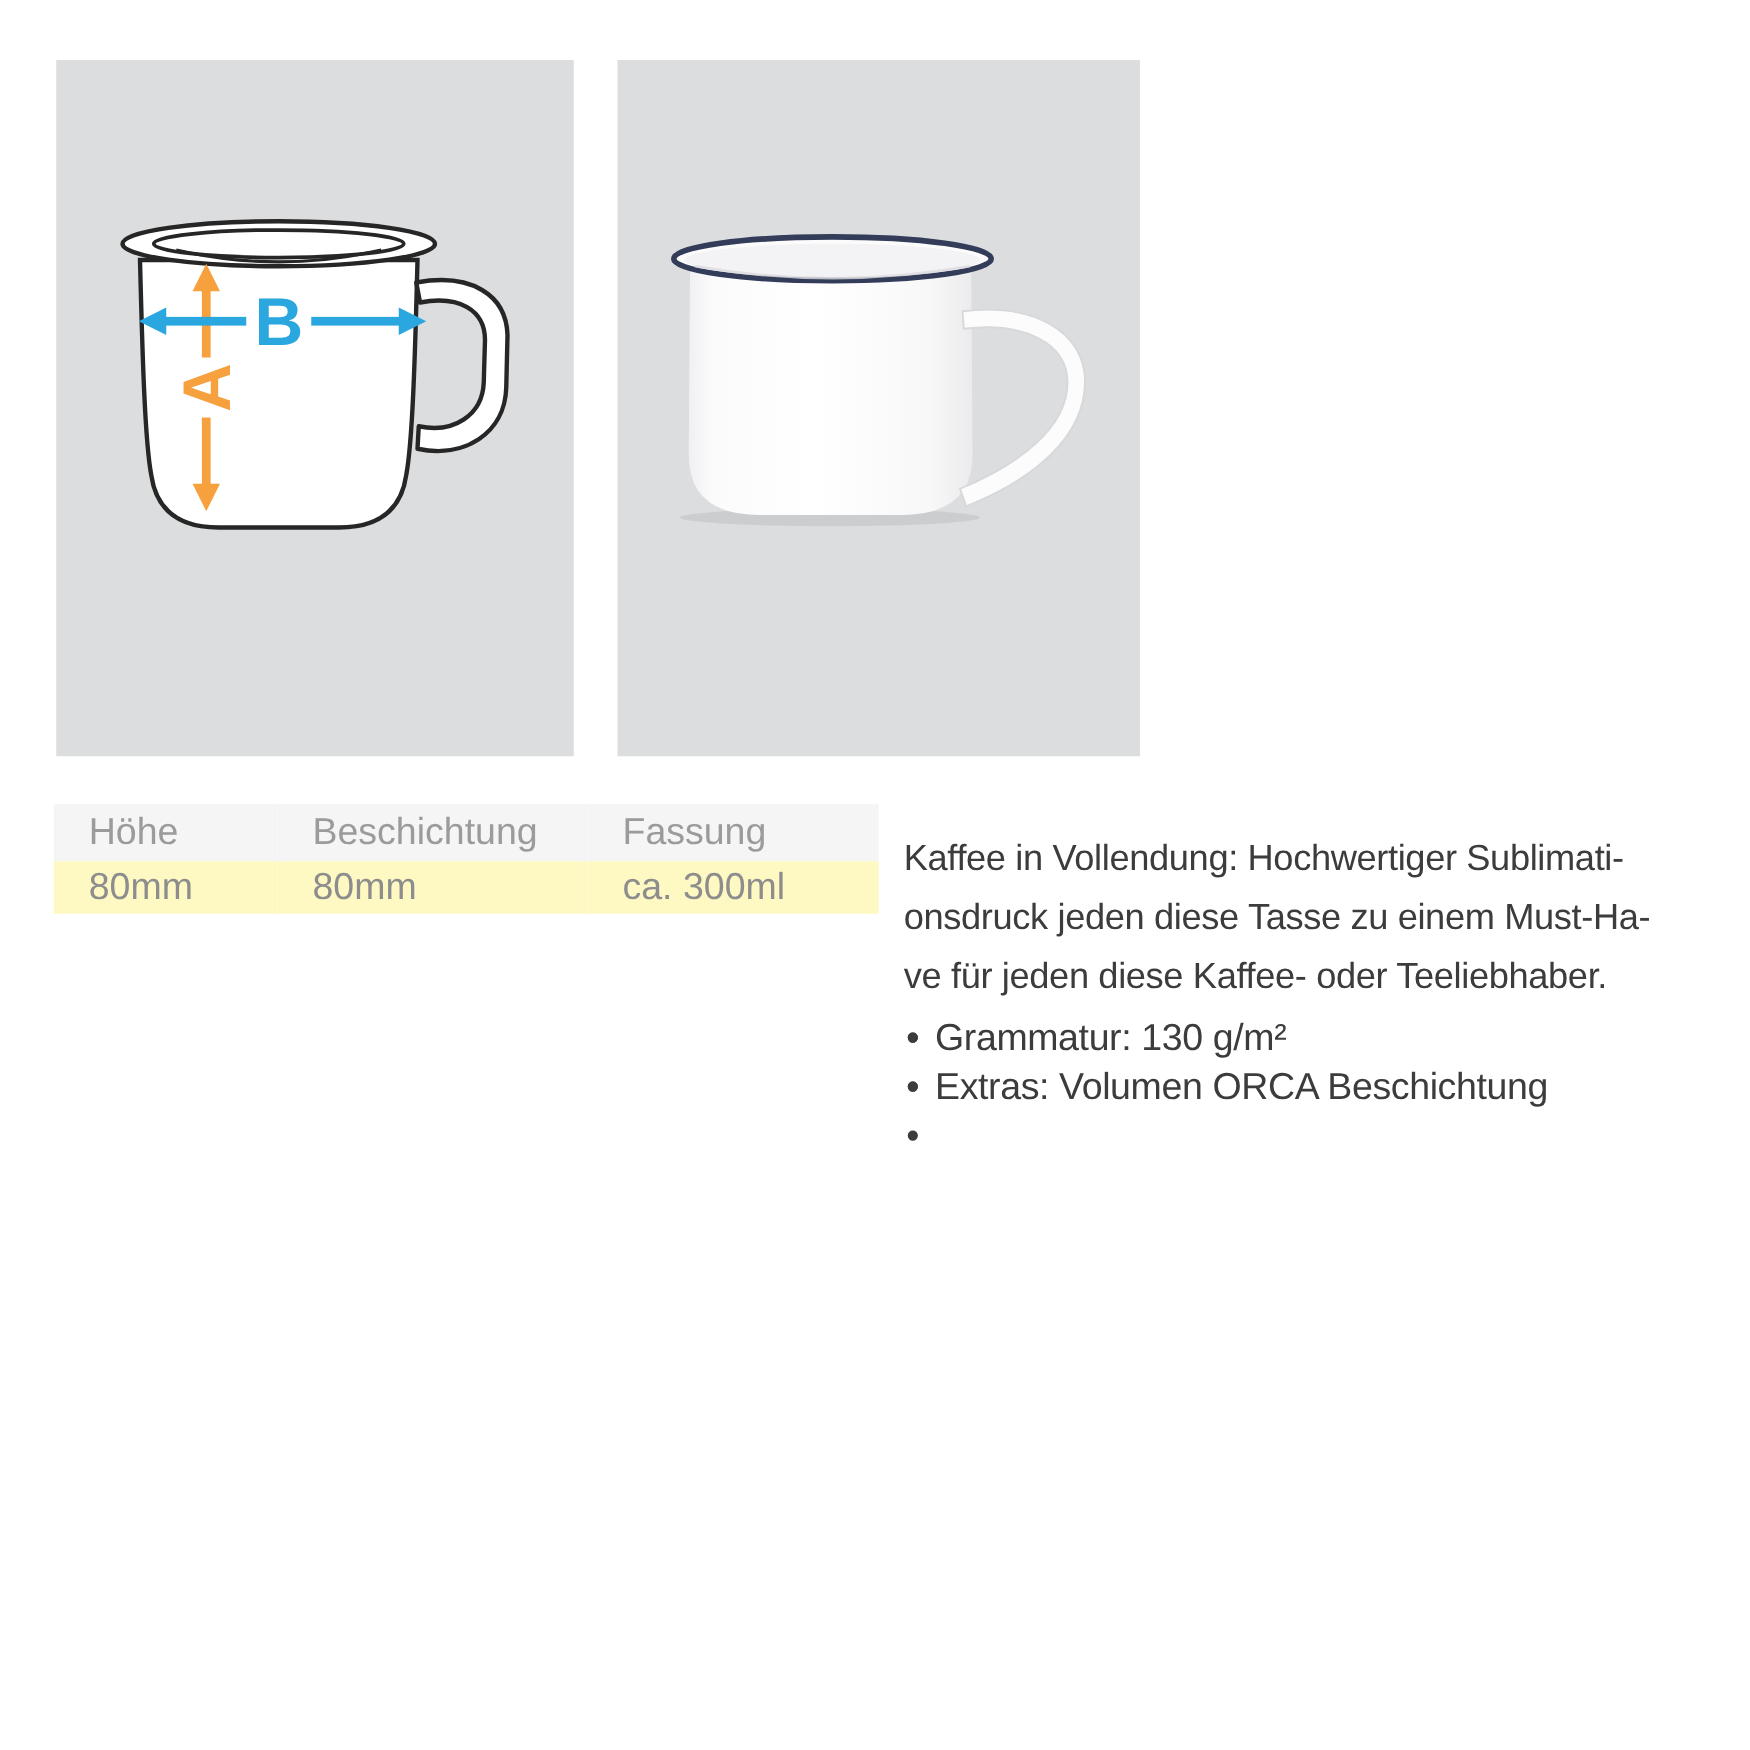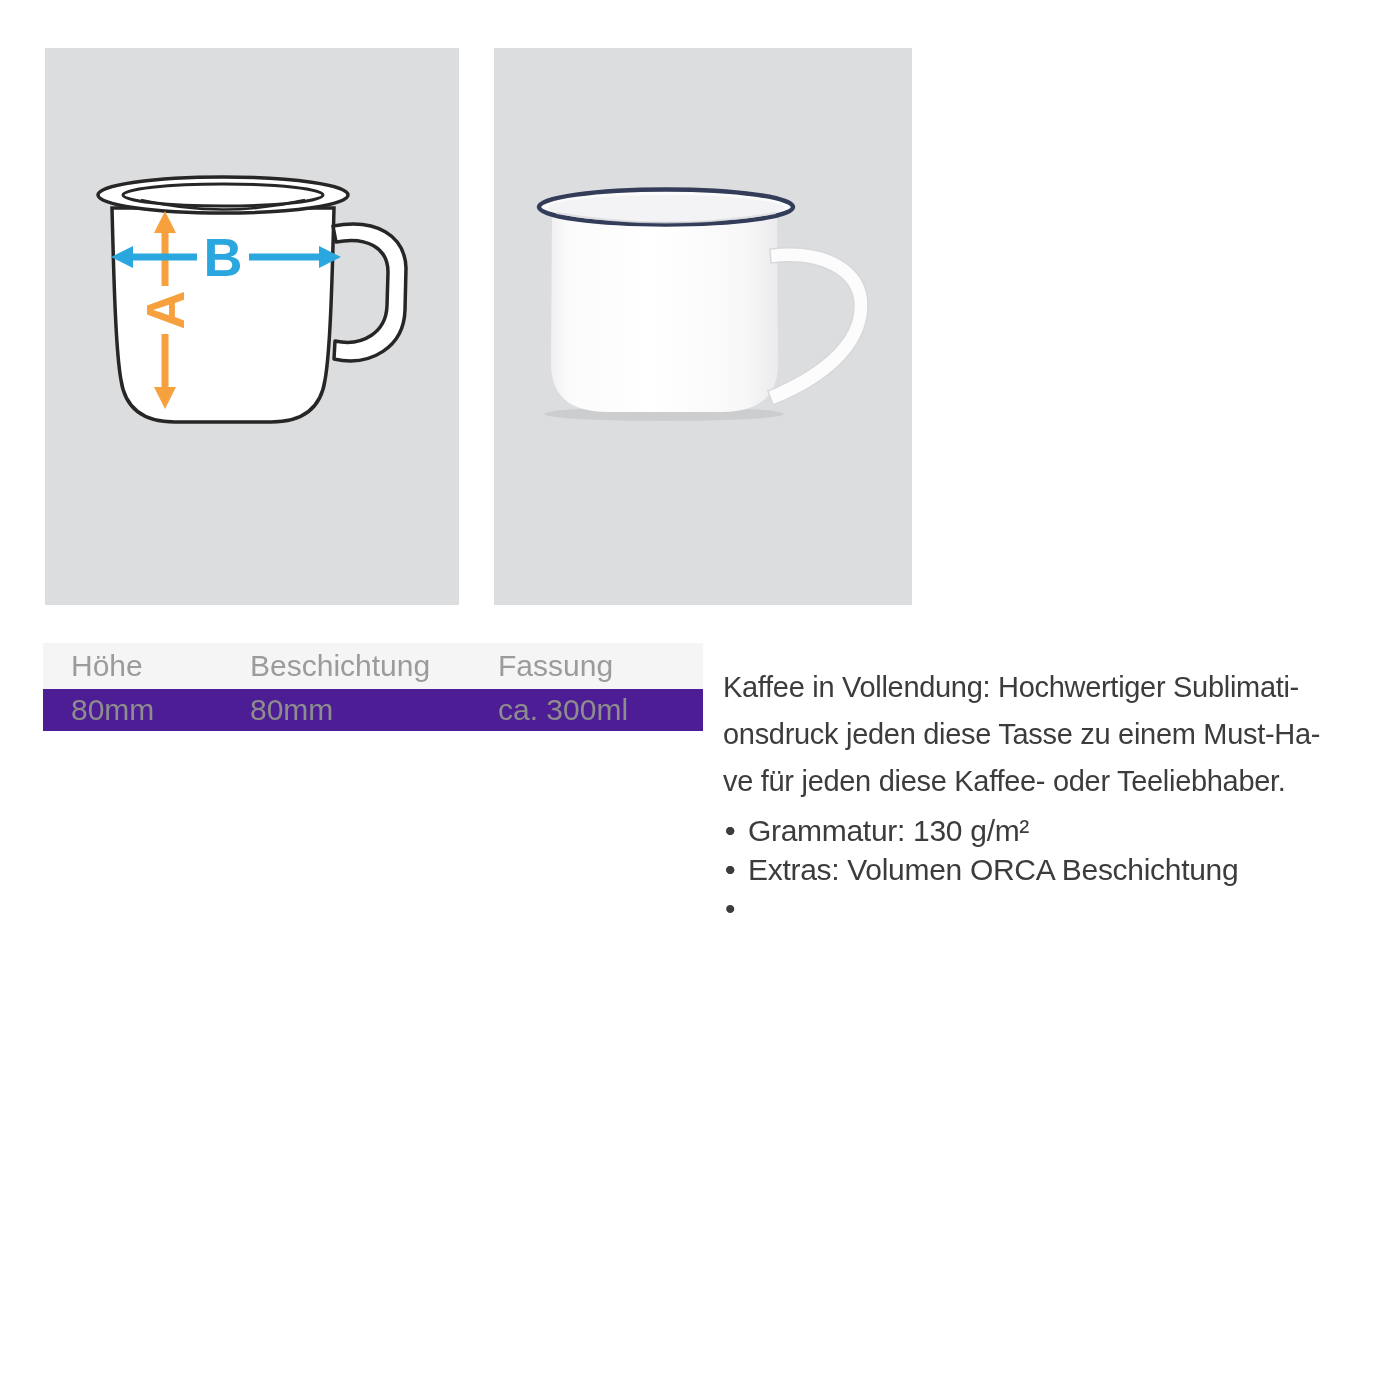--- a/index.html
+++ b/index.html
@@ -9,21 +9,21 @@
   .panel { position: absolute; top: 48px; background: #dcddde; }
   .panel-diagram { left: 45px; width: 414px; height: 557px; }
   .panel-photo  { left: 494px; width: 418px; height: 557px; }
   .panel svg { display: block; }
 
   .size-table { position: absolute; left: 43px; top: 643px; width: 660px;
                 border-collapse: collapse; table-layout: fixed; }
   .size-table th { height: 46px; background: #f6f5f5; color: #9b9b9b;
                    font-weight: 400; font-size: 30px; text-align: left;
                    padding: 0 0 0 28px; vertical-align: middle; }
-  .size-table td { height: 42px; background: #4c1d95; color: #8e8d8d;
+  .size-table td { height: 42px; background: #fef9c3; color: #8e8d8d;
                    font-size: 30px; padding: 0 0 0 28px; vertical-align: middle; }
 
   .text-col { position: absolute; left: 723px; top: 664px; width: 660px; color: #3c3c3c; }
   .desc { margin: 0; font-size: 29px; line-height: 47px; letter-spacing: -0.3px; }
   .desc .line { display: block; white-space: nowrap; }
   .details { list-style: none; margin: 6px 0 0 0; padding: 0;
              font-size: 30px; line-height: 39px; letter-spacing: -0.3px; }
   .details li { position: relative; padding-left: 25px; }
   .details .bullet { position: absolute; left: 2px; top: 0; }
   .details .item-text { white-space: pre-wrap; }

